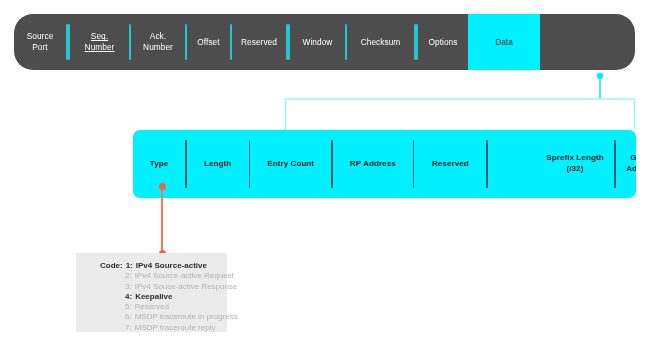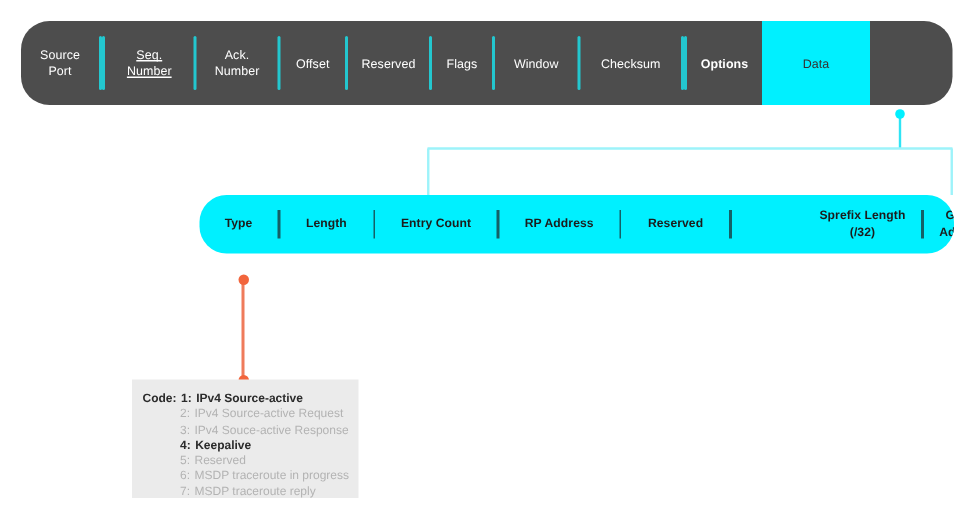--- a/index.html
+++ b/index.html
@@ -67,23 +67,23 @@
     width: 649px; height: 352px;
     pointer-events: none;
   }
 
   
   #sa-detail-bar {
     position: absolute;
     left: 133px;
     top: 130px;
     width: 503px;
-    height: 39px;
+    height: 68px;
     background: #00f0ff;
-    border-radius: 18px;
+    border-radius: 7px;
     display: flex;
     align-items: stretch;
     overflow: hidden;
   }
   .det-cell {
     position: relative;
     display: flex;
     align-items: center;
     justify-content: center;
     text-align: center;
@@ -124,27 +124,27 @@
     border-radius: 50%;
     background: #f2653c;
     left: 158.5px;
   }
   #callout-dot-top { top: 183px; }
   #callout-dot-bottom { top: 250px; }
 
   
   #code-legend-box {
     position: absolute;
-    left: 88px;
+    left: 76px;
     top: 253px;
     width: 151px;
     height: 79px;
     background: #ebebeb;
     box-sizing: border-box;
-    padding: 8px 0 0 7px;
+    padding: 8px 0 0 24px;
   }
   .legend-row {
     display: flex;
     align-items: baseline;
     font-size: 8px;
     line-height: 10.3px;
     white-space: pre;
   }
   .legend-prefix {
     color: #2b2b2b;
@@ -193,34 +193,31 @@
     </div>
     <div class="hdr-sep"></div>
     <div class="hdr-cell" style="width: 43px; align-items: center;">
       <span class="hdr-label">Offset</span>
     </div>
     <div class="hdr-sep"></div>
     <div class="hdr-cell" style="width: 54px;">
       <span class="hdr-label">Reserved</span>
     </div>
     <div class="hdr-sep"></div>
-    <div class="hdr-cell" style="width: 40px;">
-      <span class="hdr-label">Flags</span>
-    </div>
     <div class="hdr-sep"></div>
     <div class="hdr-cell" style="width: 55px;">
       <span class="hdr-label">Window</span>
     </div>
     <div class="hdr-sep"></div>
     <div class="hdr-cell" style="width: 67px;">
       <span class="hdr-label">Checksum</span>
     </div>
     <div class="hdr-sep"></div>
     <div class="hdr-sep"></div>
-    <div class="hdr-cell" style="width: 50px; font-weight: bold;">
+    <div class="hdr-cell" style="width: 50px;">
       <span class="hdr-label">Options</span>
     </div>
     <div class="hdr-cell data-cell" style="width: 72px;">
       <span class="hdr-label">Data</span>
     </div>
   </div>
 
 <svg id="bracket-connector" viewBox="0 0 649 352" xmlns="http://www.w3.org/2000/svg">
   <line x1="600" y1="78" x2="600" y2="99" stroke="#2fe4f5" stroke-width="1.6"></line>
   <circle cx="600" cy="76" r="3.2" fill="#00f0ff"></circle>

